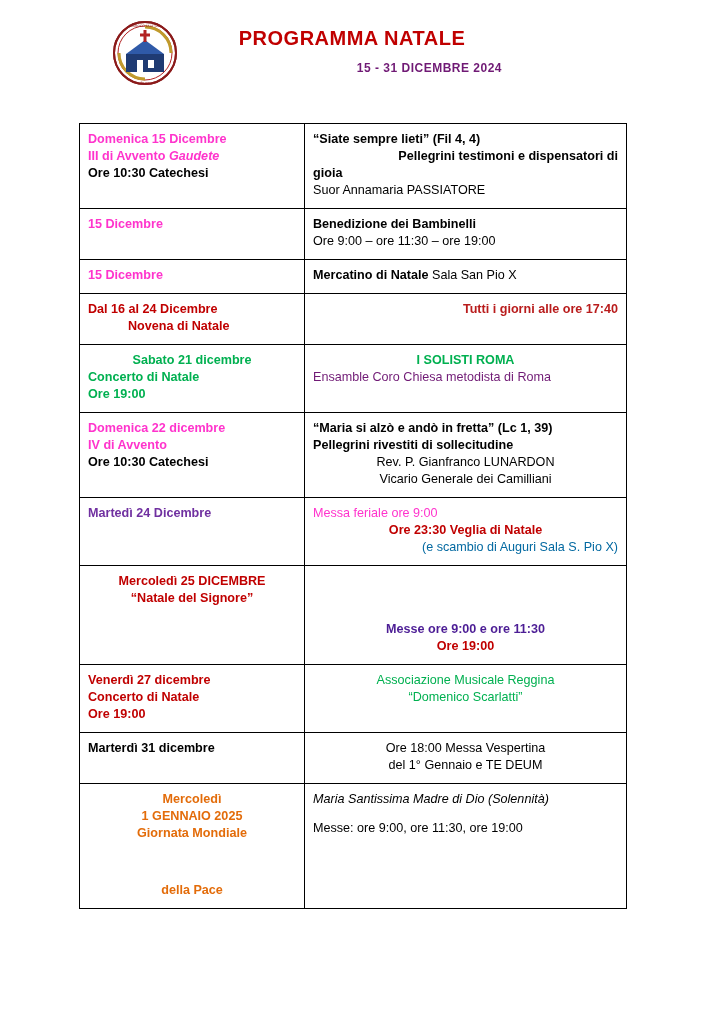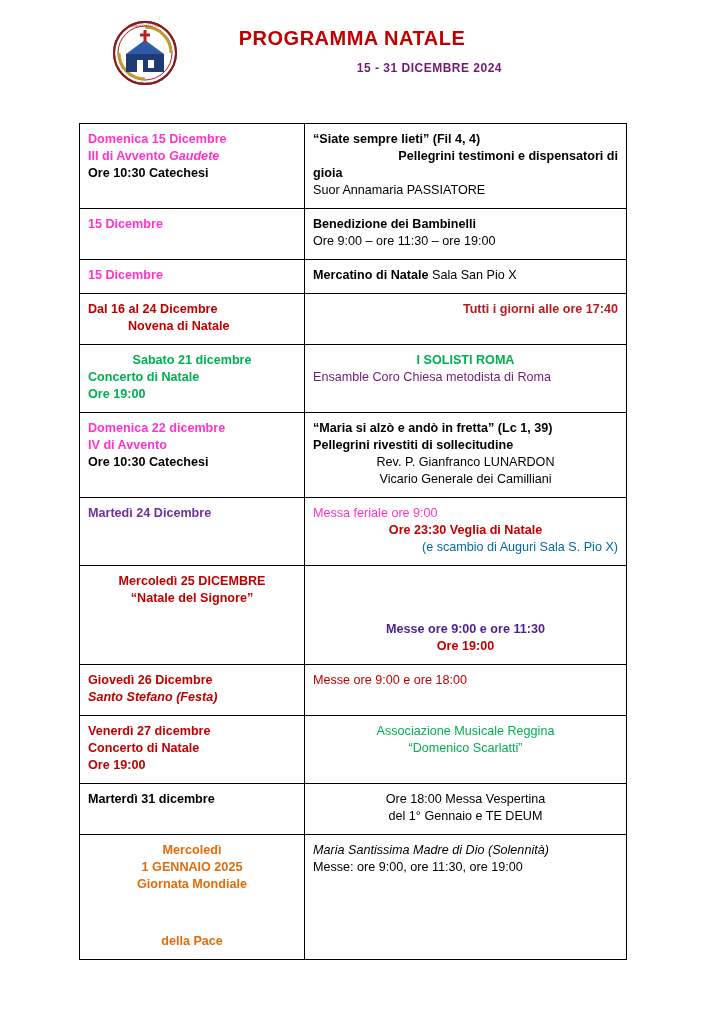--- a/index.html
+++ b/index.html
@@ -197,29 +197,20 @@
               <div class="ln" style="color: rgb(192, 0, 0); font-weight: bold; font-style: normal; text-align: center;">Mercoledì 25 DICEMBRE</div>
               <div class="ln" style="color: rgb(192, 0, 0); font-weight: bold; font-style: normal; text-align: center;">“Natale del Signore”</div>
             </td>
             <td class="col-right">
               <div class="ln" style="color: #4c1d95; font-weight: bold; font-style: normal; text-align: center; margin-top: 48px;">Messe ore 9:00 e ore 11:30</div>
               <div class="ln" style="color: rgb(192, 0, 0); font-weight: bold; font-style: normal; text-align: center;">Ore 19:00</div>
             </td>
           </tr>
           <tr>
             <td class="col-left">
-              <div class="ln" style="color: rgb(192, 0, 0); font-weight: bold; font-style: normal; text-align: left;">Giovedì 26 Dicembre</div>
-              <div class="ln" style="color: rgb(192, 0, 0); font-weight: bold; font-style: italic; text-align: left;">Santo Stefano (Festa)</div>
-            </td>
-            <td class="col-right">
-              <div class="ln" style="color: rgb(192, 0, 0); font-weight: normal; font-style: normal; text-align: left;">Messe ore 9:00 e ore 18:00</div>
-            </td>
-          </tr>
-          <tr>
-            <td class="col-left">
               <div class="ln" style="color: rgb(192, 0, 0); font-weight: bold; font-style: normal; text-align: left;">Venerdì 27 dicembre</div>
               <div class="ln" style="color: rgb(192, 0, 0); font-weight: bold; font-style: normal; text-align: left;">Concerto di Natale</div>
               <div class="ln" style="color: rgb(192, 0, 0); font-weight: bold; font-style: normal; text-align: left;">Ore 19:00</div>
             </td>
             <td class="col-right">
               <div class="ln" style="color: rgb(0, 176, 80); font-weight: normal; font-style: normal; text-align: center;">Associazione Musicale Reggina</div>
               <div class="ln" style="color: rgb(0, 176, 80); font-weight: normal; font-style: normal; text-align: center;">“Domenico Scarlatti”</div>
             </td>
           </tr>
           <tr>
@@ -233,20 +224,20 @@
           </tr>
           <tr>
             <td class="col-left">
               <div class="ln" style="color: rgb(227, 108, 10); font-weight: bold; font-style: normal; text-align: center;">Mercoledì</div>
               <div class="ln" style="color: rgb(227, 108, 10); font-weight: bold; font-style: normal; text-align: center;">1 GENNAIO 2025</div>
               <div class="ln" style="color: rgb(227, 108, 10); font-weight: bold; font-style: normal; text-align: center;">Giornata Mondiale</div>
               <div class="ln" style="color: rgb(227, 108, 10); font-weight: bold; font-style: normal; text-align: center; margin-top: 40px;">della Pace</div>
             </td>
             <td class="col-right">
               <div class="ln" style="color: rgb(0, 0, 0); font-weight: normal; font-style: italic; text-align: left;">Maria Santissima Madre di Dio (Solennità)</div>
-              <div class="ln" style="color: rgb(0, 0, 0); font-weight: normal; font-style: normal; text-align: left;">Messe: ore 9:00, ore 11:30, ore 19:00</div>
+              <div class="ln" style="color: rgb(0, 0, 0); font-weight: normal; font-style: normal; text-align: left; margin-top: 12px;">Messe: ore 9:00, ore 11:30, ore 19:00</div>
             </td>
           </tr>
         </tbody>
     </table>
   </div>
 
 </div>
 
 </body></html>

